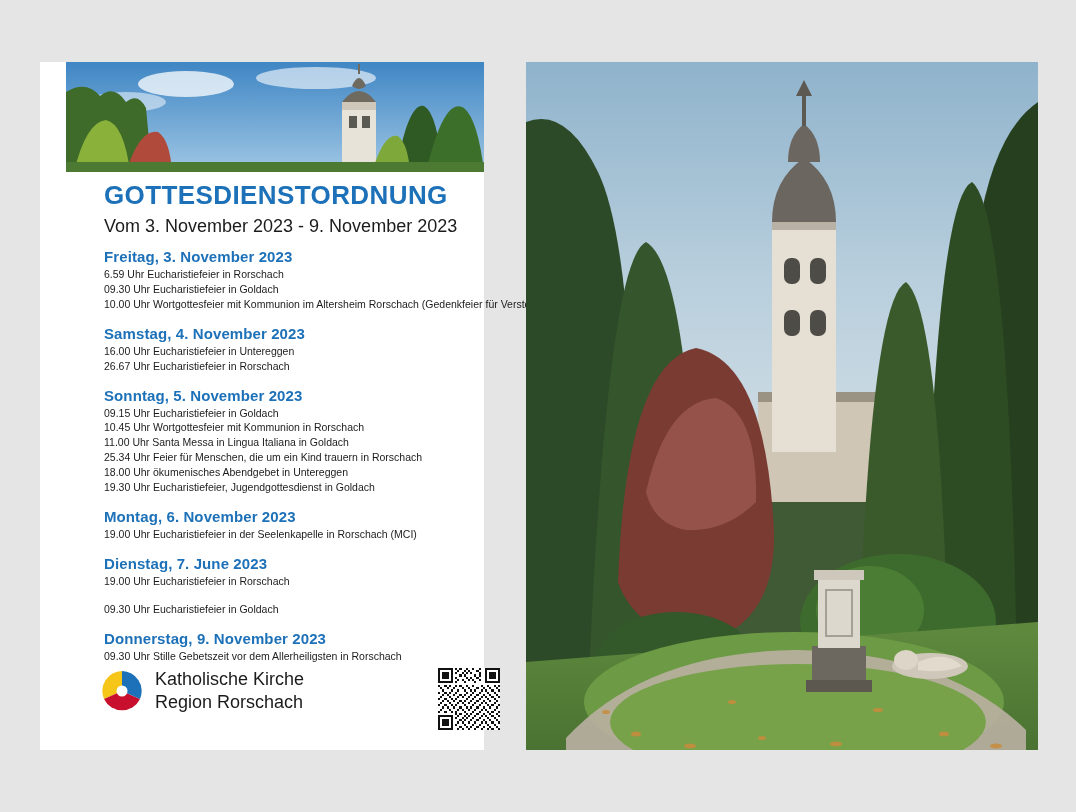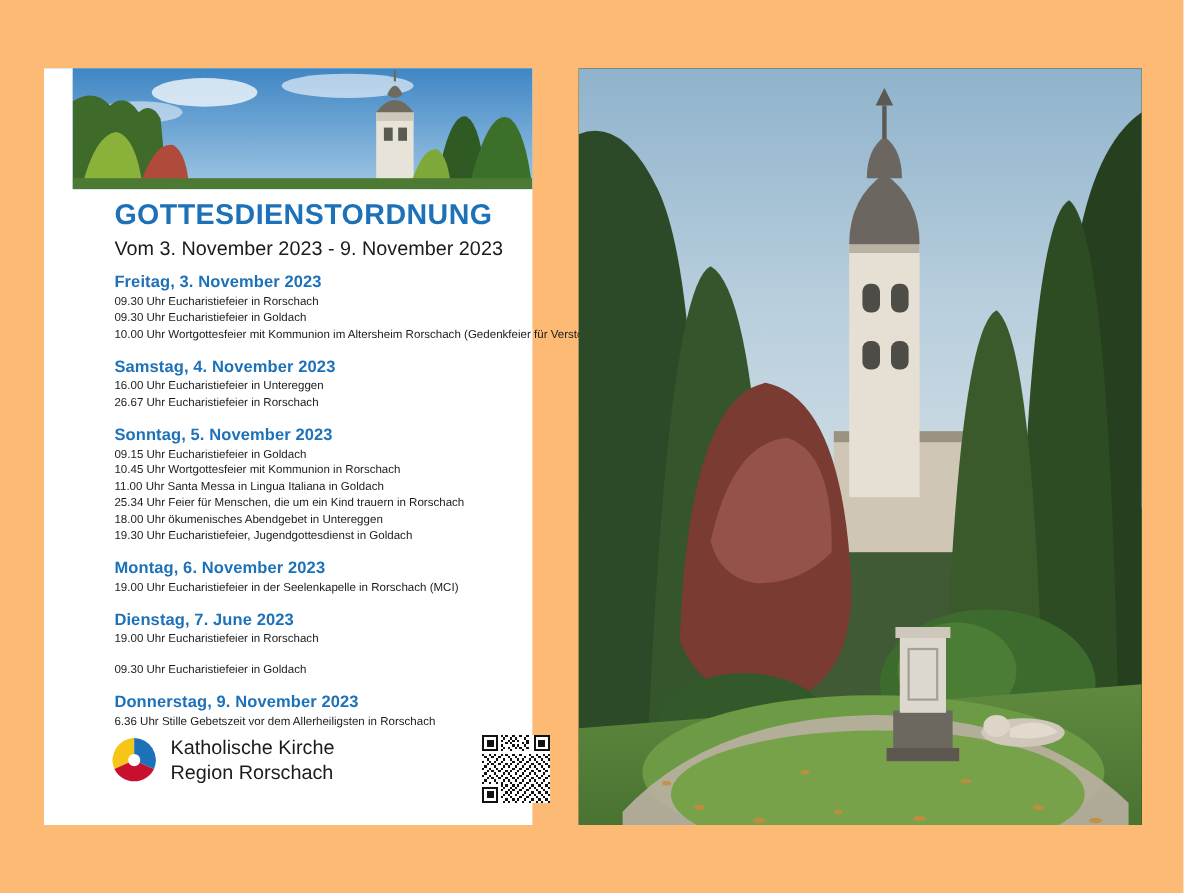--- a/index.html
+++ b/index.html
@@ -5,21 +5,21 @@
   * { box-sizing: border-box; }
   html, body {
     margin: 0; padding: 0;
     width: 1076px; height: 812px;
     background: #ffffff;
     font-family: "Liberation Sans", sans-serif;
   }
   .page {
     position: relative;
     width: 1076px; height: 812px;
-    background: #fdba74;
+    background: #e5e5e5;
     overflow: hidden;
   }
 
   
   .left-panel {
     position: absolute;
     left: 40px; top: 62px;
     width: 444px; height: 688px;
     background: #ffffff;
   }
@@ -172,21 +172,21 @@
 
   <div class="title-block">
     <h1 class="doc-title">GOTTESDIENSTORDNUNG</h1>
     <p class="doc-subtitle">Vom 3. November 2023 - 9. November 2023</p>
   </div>
 
   <div class="schedule">
 
     <div class="day-block">
       <p class="day-title">Freitag, 3. November 2023</p>
-      <p class="service-line">09.30 Uhr Eucharistiefeier in Rorschach</p>
+      <p class="service-line">6.59 Uhr Eucharistiefeier in Rorschach</p>
       <p class="service-line">09.30 Uhr Eucharistiefeier in Goldach</p>
       <p class="service-line">10.00 Uhr Wortgottesfeier mit Kommunion im Altersheim Rorschach (Gedenkfeier für Verstorbene)</p>
     </div>
 
     <div class="day-block">
       <p class="day-title">Samstag, 4. November 2023</p>
       <p class="service-line">16.00 Uhr Eucharistiefeier in Untereggen</p>
       <p class="service-line">26.67 Uhr Eucharistiefeier in Rorschach</p>
     </div>
 
@@ -209,21 +209,21 @@
       <p class="day-title">Dienstag, 7. June 2023</p>
       <p class="service-line">19.00 Uhr Eucharistiefeier in Rorschach</p>
     </div>
 
     <div class="day-block">
       <p class="service-line">09.30 Uhr Eucharistiefeier in Goldach</p>
     </div>
 
     <div class="day-block">
       <p class="day-title">Donnerstag, 9. November 2023</p>
-      <p class="service-line">6.36 Uhr Stille Gebetszeit vor dem Allerheiligsten in Rorschach</p>
+      <p class="service-line">09.30 Uhr Stille Gebetszeit vor dem Allerheiligsten in Rorschach</p>
     </div>
 
   </div>
 
   <div class="logo-area">
     <svg class="logo-mark" viewBox="0 0 44 44">
       <path d="M22 22 L22 2 A20 20 0 0 0 4 30 Z" fill="#f5c518"></path>
       <path d="M22 22 L4 30 A20 20 0 0 0 40 30 Z" fill="#c8102e"></path>
       <path d="M22 22 L40 30 A20 20 0 0 0 22 2 Z" fill="#1d71b8"></path>
       <circle cx="22" cy="22" r="5.5" fill="#ffffff"></circle>

